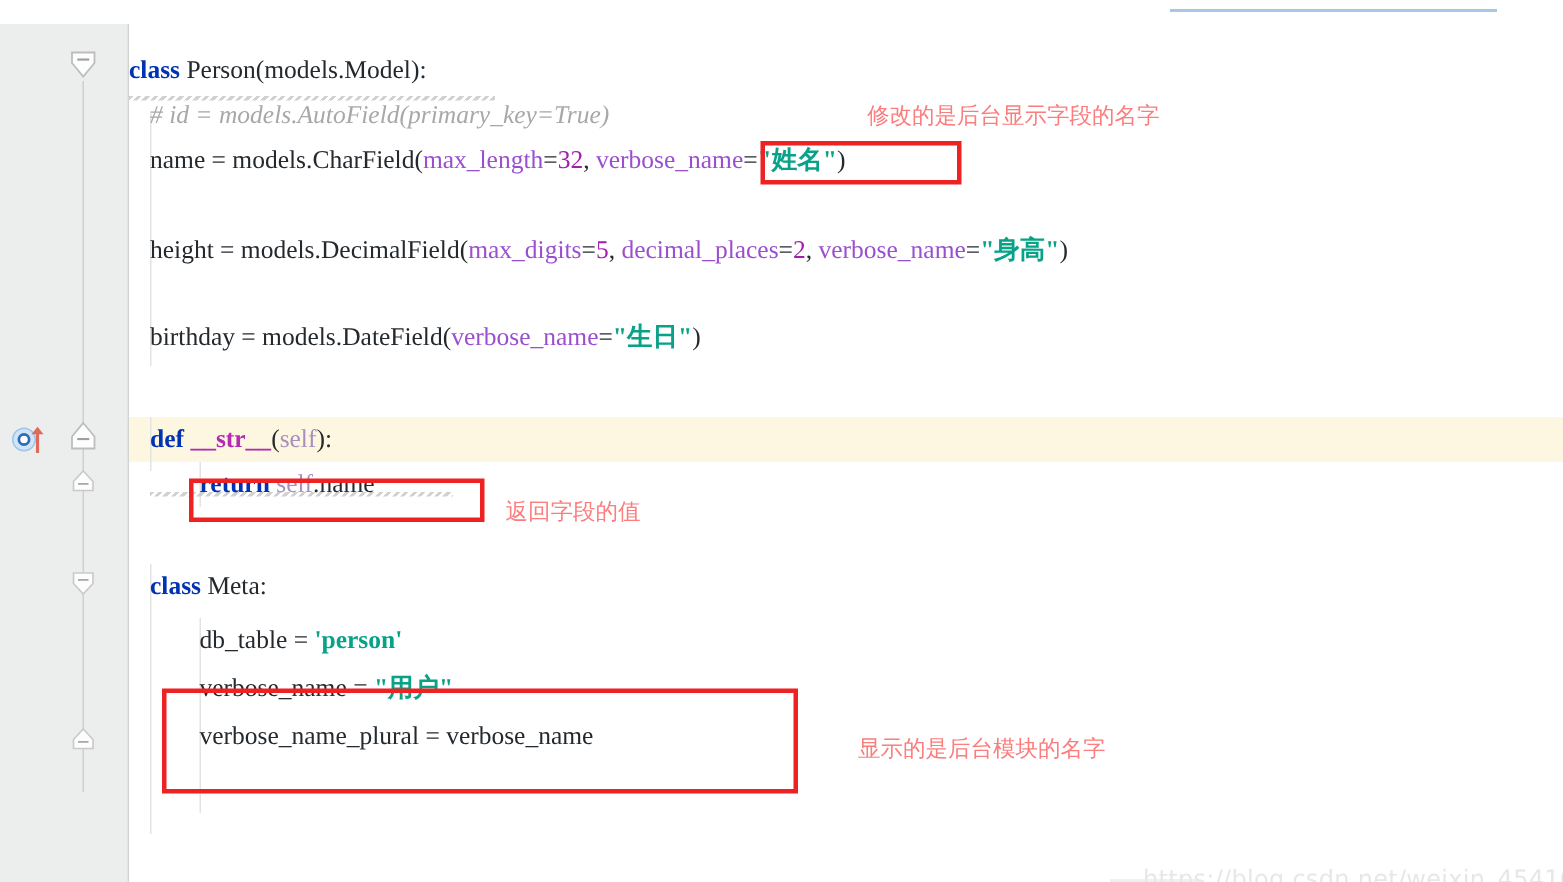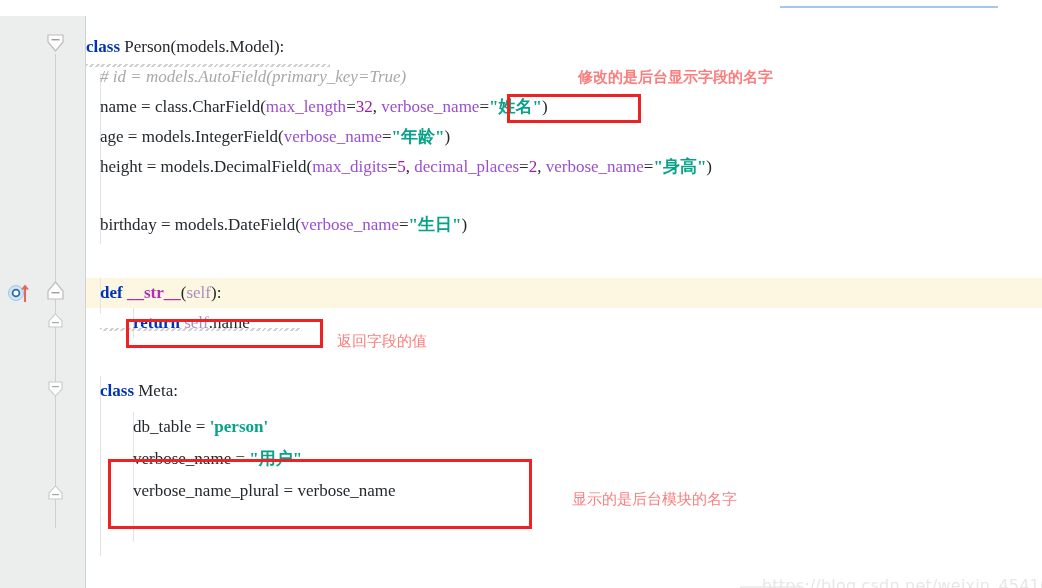--- a/index.html
+++ b/index.html
@@ -264,24 +264,23 @@
     <div class="squiggle" style="left:0px; top:48px; width:244px;"></div>
     <div class="squiggle" style="left:14px; top:312px; width:202px;"></div>
 
     
     <div class="line" style="top:16px; left:0px;"><span class="kw">class</span><span class="plain"> Person(models.Model):</span></div>
 
     
     <div class="line" style="top:46px; left:14px;"><span class="comment"># id = models.AutoField(primary_key=True)</span></div>
 
     
-    <div class="line" style="top:76px; left:14px;"><span class="plain">name = class.CharField(</span><span class="kwarg">max_length</span><span class="plain">=</span><span class="num">32</span><span class="plain">, </span><span class="kwarg">verbose_name</span><span class="plain">=</span><span class="str">"姓名"</span><span class="plain">)</span></div>
-
-    
-    <div class="line" style="top:106px; left:14px;"><span class="plain">age = models.IntegerField(</span><span class="kwarg">verbose_name</span><span class="plain">=</span><span class="str">"年龄"</span><span class="plain">)</span></div>
+    <div class="line" style="top:76px; left:14px;"><span class="plain">name = models.CharField(</span><span class="kwarg">max_length</span><span class="plain">=</span><span class="num">32</span><span class="plain">, </span><span class="kwarg">verbose_name</span><span class="plain">=</span><span class="str">"姓名"</span><span class="plain">)</span></div>
+
+    
 
     
     <div class="line" style="top:136px; left:14px;"><span class="plain">height = models.DecimalField(</span><span class="kwarg">max_digits</span><span class="plain">=</span><span class="num">5</span><span class="plain">, </span><span class="kwarg">decimal_places</span><span class="plain">=</span><span class="num">2</span><span class="plain">, </span><span class="kwarg">verbose_name</span><span class="plain">=</span><span class="str">"身高"</span><span class="plain">)</span></div>
 
     
     <div class="line" style="top:166px; left:14px;margin-top:28px;"><span class="plain">birthday = models.DateField(</span><span class="kwarg">verbose_name</span><span class="plain">=</span><span class="str">"生日"</span><span class="plain">)</span></div>
 
     
     <div class="line" style="top:292px; left:47px;"><span class="kw">return</span><span class="plain"> </span><span class="self">self</span><span class="attr">.name</span></div>
 
@@ -299,20 +298,20 @@
 
     
     <div class="line" style="top:460px; left:47px;"><span class="plain">verbose_name_plural = verbose_name</span></div>
 
   </div>
 
   <div class="red-box" style="left:507px; top:78px; width:134px; height:29px;"></div>
   <div class="red-box" style="left:126px; top:303px; width:197px; height:29px;"></div>
   <div class="red-box" style="left:108px; top:443px; width:424px; height:70px;"></div>
 
-  <div class="annot" style="left:578px; top:52px;font-weight:bold;">修改的是后台显示字段的名字</div>
+  <div class="annot" style="left:578px; top:52px;">修改的是后台显示字段的名字</div>
   <div class="annot" style="left:337px; top:316px;">返回字段的值</div>
   <div class="annot" style="left:572px; top:474px;">显示的是后台模块的名字</div>
 
   <div class="watermark-rule"></div>
   <div class="watermark">https://blog.csdn.net/weixin_45410462</div>
 
 </div>
 
 </body></html>

